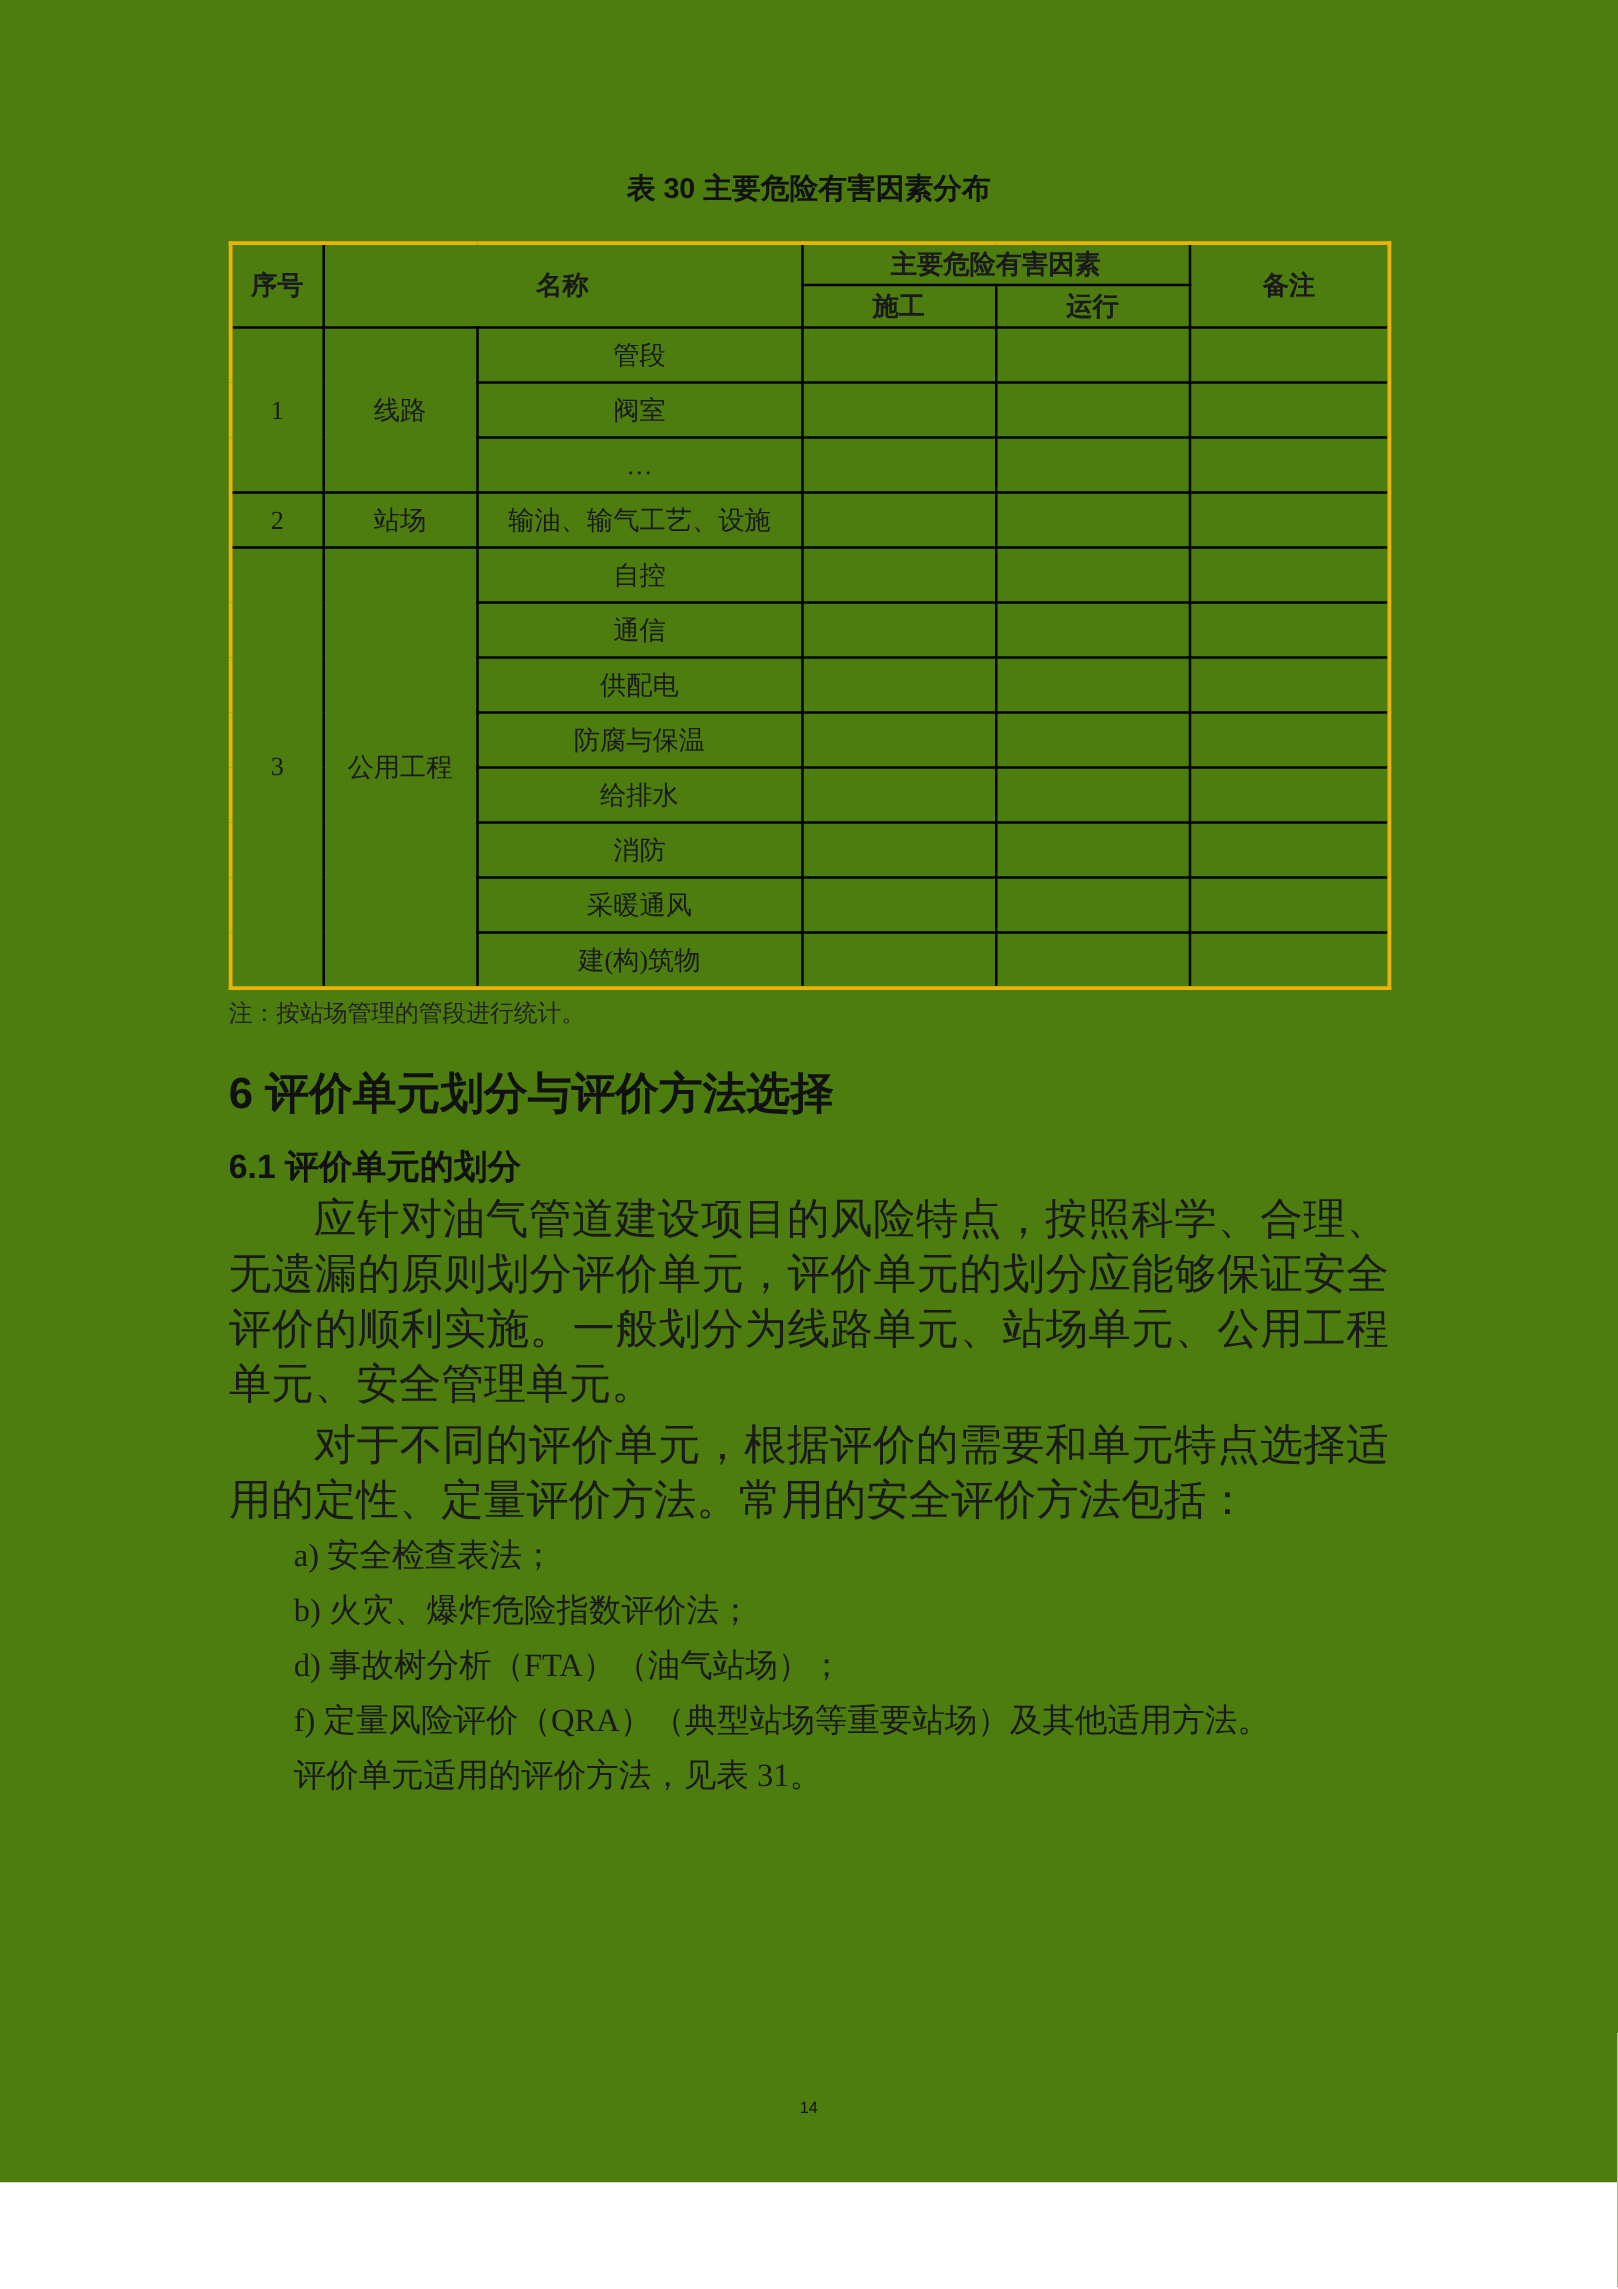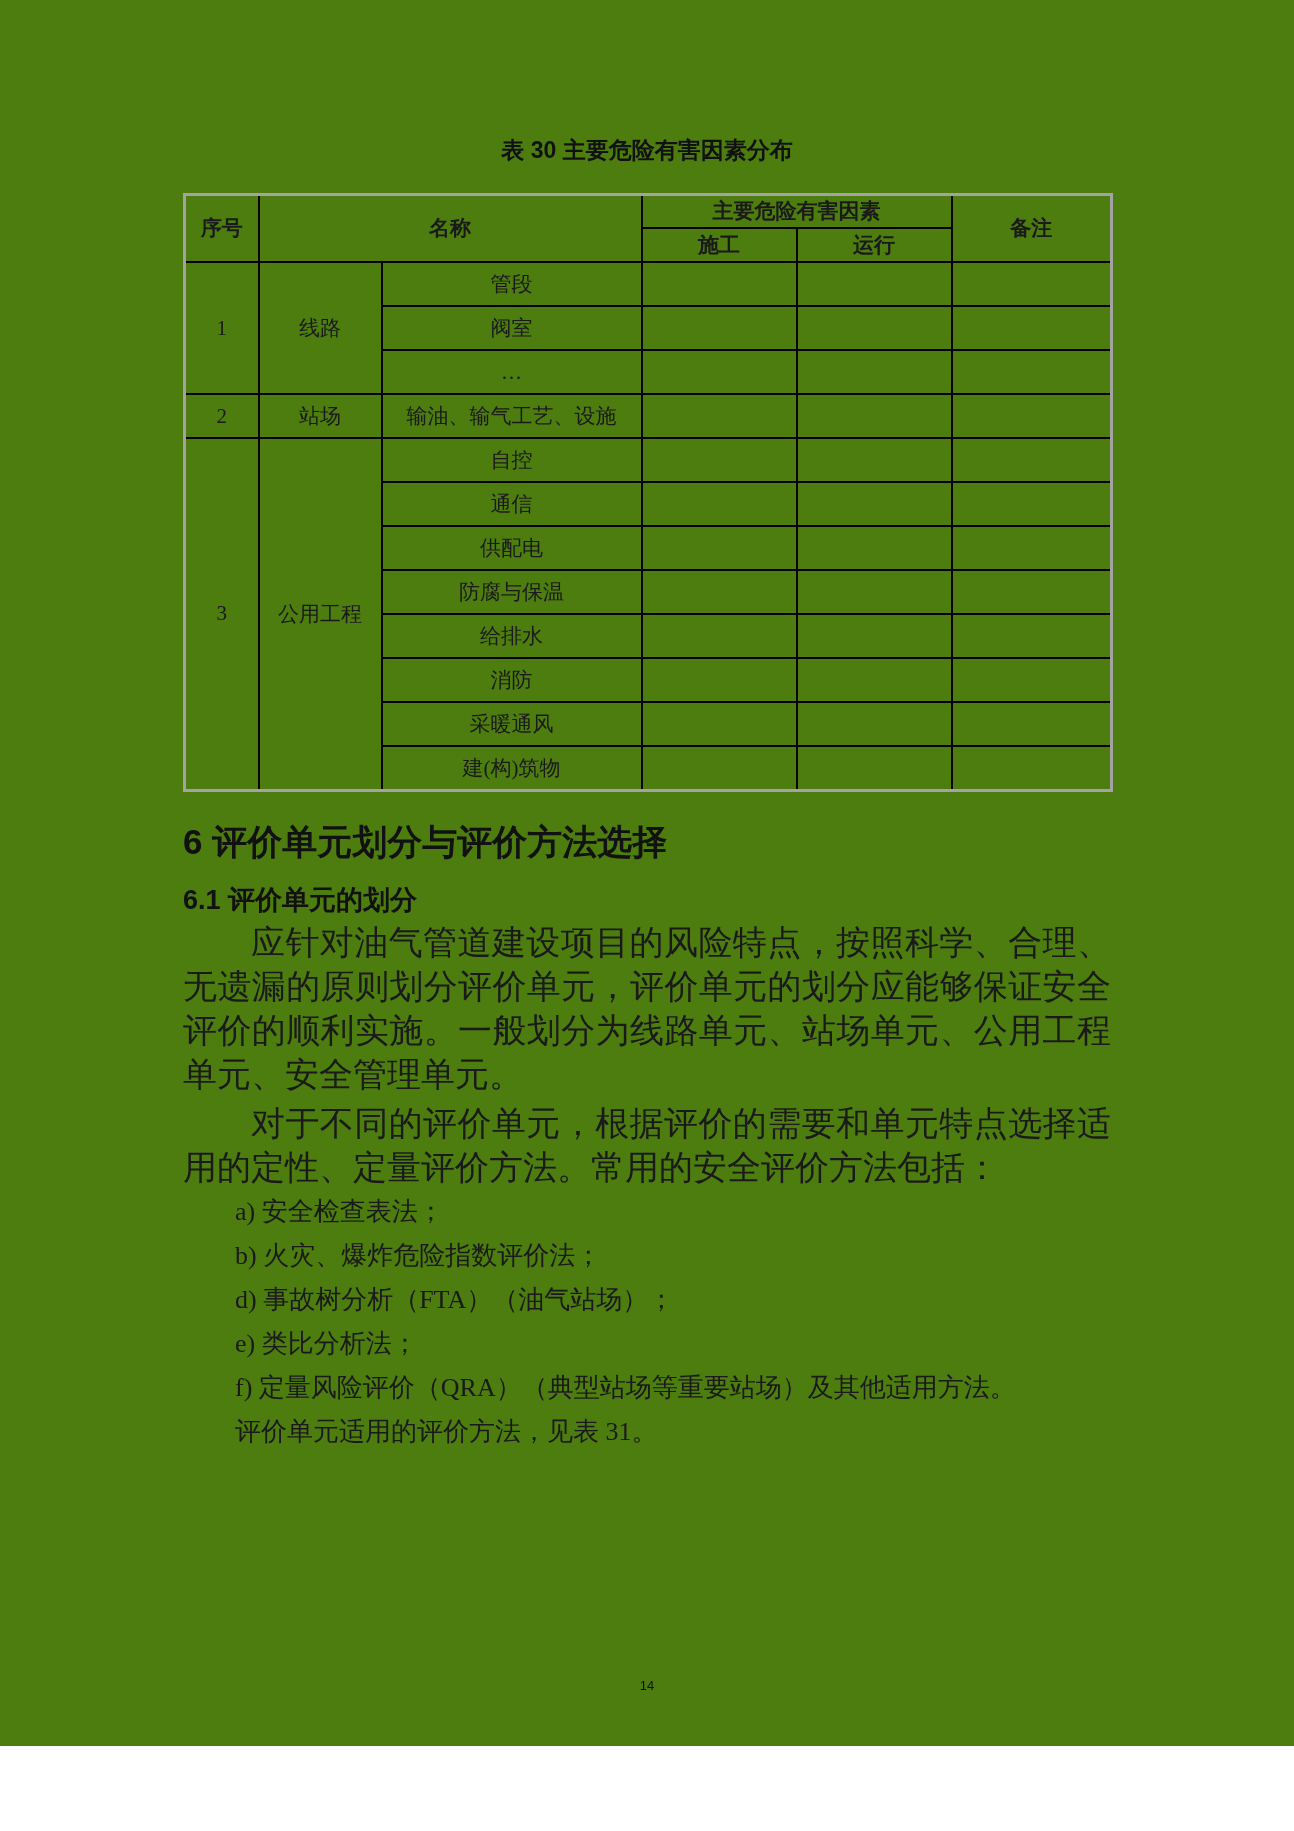--- a/index.html
+++ b/index.html
@@ -29,21 +29,21 @@
     table-layout:fixed;
     font-size:21px;
   }
   table.hazard-table th, table.hazard-table td {
     border:2px solid #000;
     text-align:center;
     vertical-align:middle;
     padding:0 4px;
     overflow:hidden;
   }
-  table.hazard-table { border:3px solid #a3a3a3; }
+  table.hazard-table { border:3px solid #eab308; }
   table.hazard-table th {
     font-family:"Liberation Sans","DejaVu Sans",sans-serif;
     font-weight:700;
     font-size:21px;
     height:34px;
   }
   table.hazard-table tbody tr { height:44px; }
   .table-note {
     margin-top:7px;
     font-size:19px;
@@ -195,32 +195,32 @@
         </tr>
         <tr>
           <td>建(构)筑物</td>
           <td></td>
           <td></td>
           <td></td>
         </tr>
       </tbody>
     </table>
 
+    <div class="table-note">注：按站场管理的管段进行统计。</div>
 
     <div class="h-main">6 评价单元划分与评价方法选择</div>
 
     <div class="h-sub">6.1 评价单元的划分</div>
     <div class="para">应针对油气管道建设项目的风险特点，按照科学、合理、无遗漏的原则划分评价单元，评价单元的划分应能够保证安全评价的顺利实施。一般划分为线路单元、站场单元、公用工程单元、安全管理单元。</div>
 
     <div class="para">对于不同的评价单元，根据评价的需要和单元特点选择适用的定性、定量评价方法。常用的安全评价方法包括：</div>
 
     <div class="method-line">a) 安全检查表法；</div>
     <div class="method-line">b) 火灾、爆炸危险指数评价法；</div>
     <div class="method-line">d) 事故树分析（FTA）（油气站场）；</div>
-    <div class="method-line">e) 类比分析法；</div>
     <div class="method-line">f) 定量风险评价（QRA）（典型站场等重要站场）及其他适用方法。</div>
 
     <div class="closing-line">评价单元适用的评价方法，见表 31。</div>
 
   </div>
 
   <div class="page-number">14</div>
 </div>
 
 </body></html>

